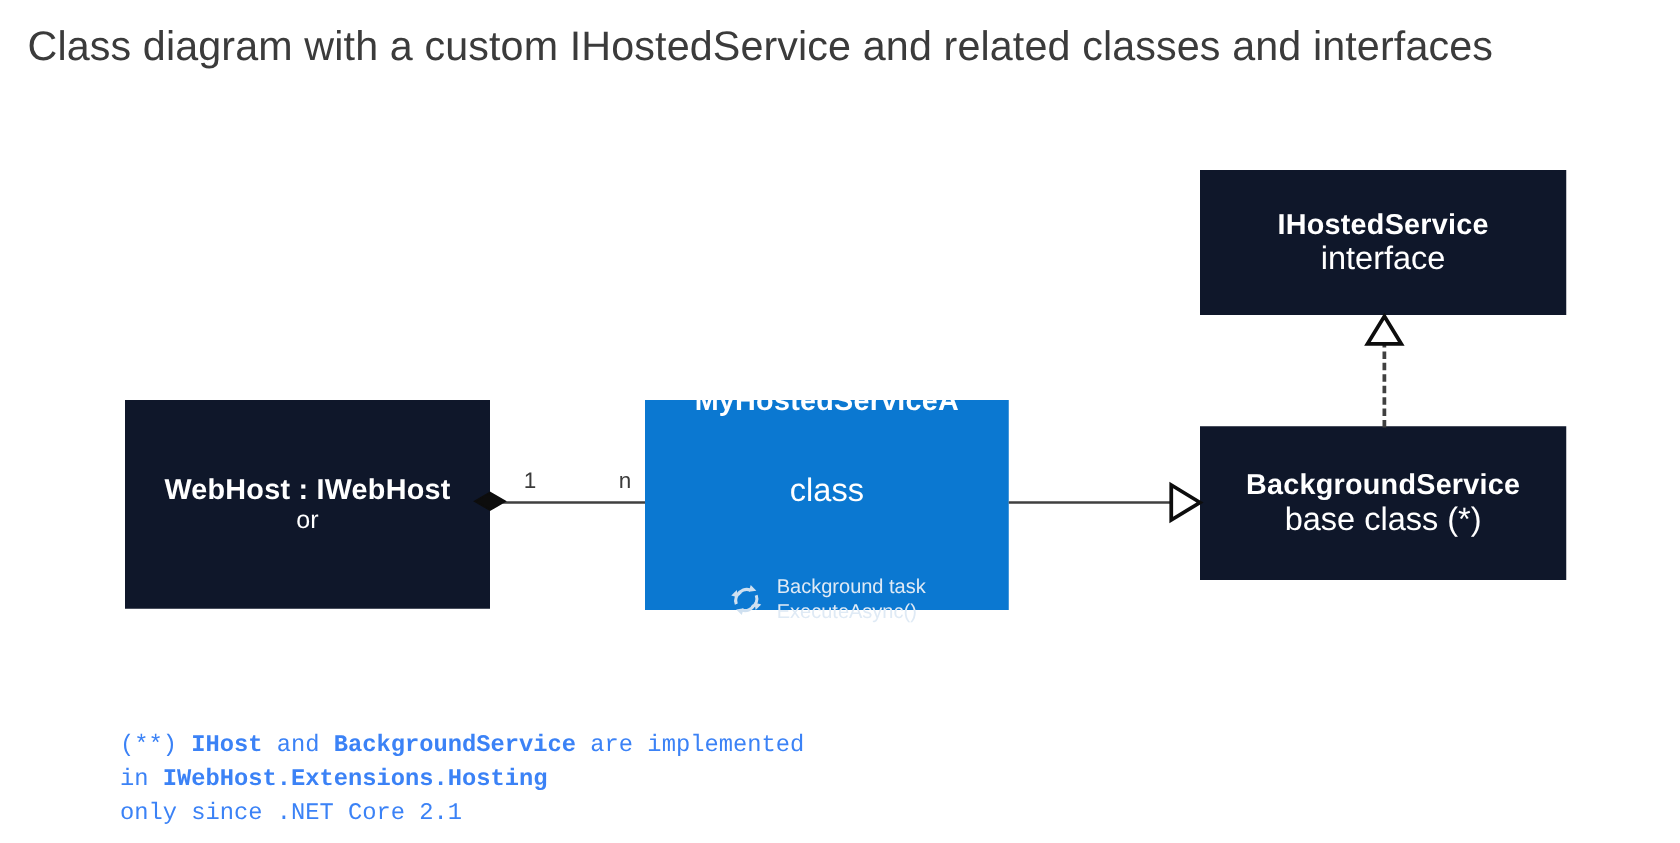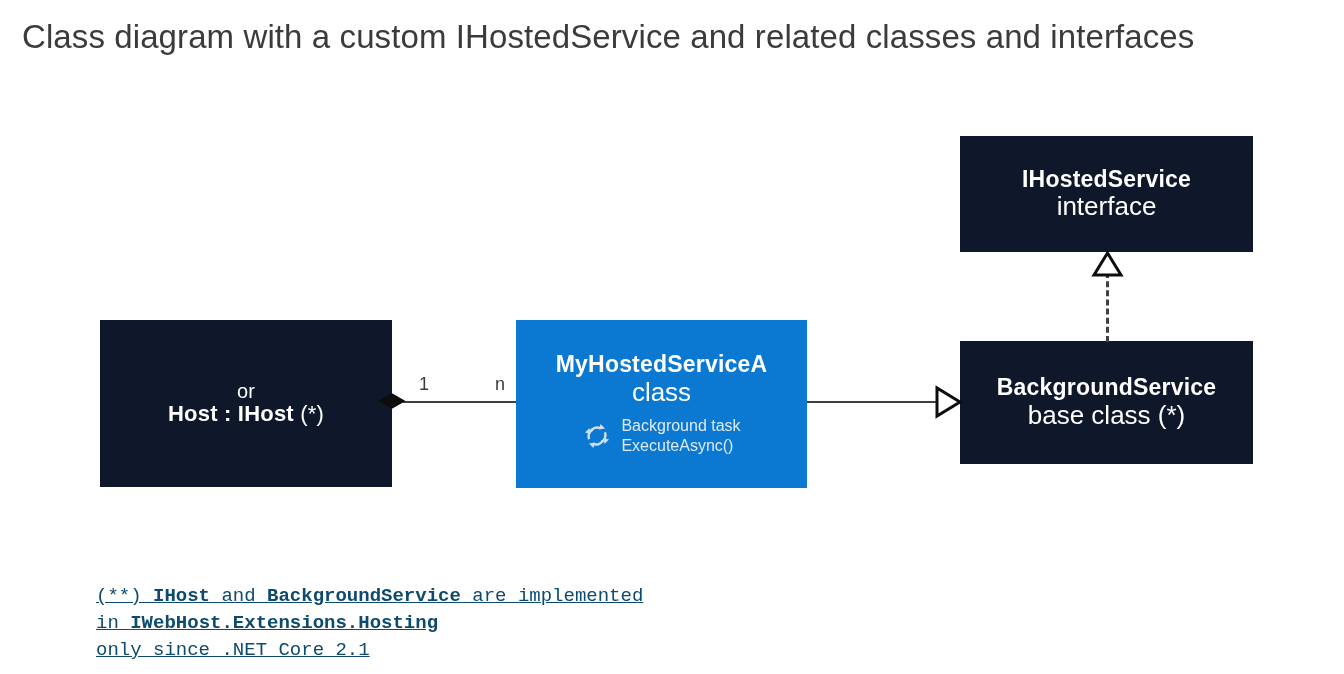--- a/index.html
+++ b/index.html
@@ -34,21 +34,21 @@
     box-sizing: border-box;
     display: flex;
     flex-direction: column;
     align-items: center;
     justify-content: center;
     text-align: center;
     color: #ffffff;
     line-height: 1.12;
   }
   .uml-box.gray  { background: #0f172a; }
-  .uml-box.blue  { background: #0b78d1; }
+  .uml-box.blue  { background: #0b78d1; gap: 44px; }
 
   .box-title {
     font-weight: bold;
     font-size: 23px;
     letter-spacing: 0.2px;
     white-space: nowrap;
   }
   .box-title.small { font-size: 22px; }
   .box-sub {
     font-weight: 400;
@@ -100,23 +100,22 @@
   }
 
   
   .footnote {
     position: absolute;
     left: 96px;
     top: 583px;
     font-family: "Liberation Mono", monospace;
     font-size: 19px;
     line-height: 1.42;
-    color: #0c4a6e;
+    color: #3b82f6;
     white-space: nowrap;
-    text-decoration: underline;
   }
   .footnote b { font-weight: bold; }
 </style>
 </head>
 <body>
 
 <div id="canvas">
 
   <div class="page-title">Class diagram with a custom IHostedService and related classes and interfaces</div>
 
@@ -124,24 +123,22 @@
     <div class="box-title">IHostedService</div>
     <div class="box-sub">interface</div>
   </div>
 
   <div class="uml-box gray" style="left:960px; top:341px; width:293px; height:123px;">
     <div class="box-title">BackgroundService</div>
     <div class="box-sub">base class (*)</div>
   </div>
 
   <div class="uml-box gray" style="left:100px; top:320px; width:292px; height:167px;">
+    <div class="box-title">WebHost : IWebHost</div>
     <div class="box-mid">or</div>
-    <div class="box-title small">
-      <span>Host : IHost</span><span class="thin">&nbsp;</span><span class="thin">(*)</span>
-    </div>
   </div>
 
   <div class="uml-box blue" style="left:516px; top:320px; width:291px; height:168px;">
     <div class="box-title">MyHostedServiceA</div>
     <div class="box-sub">class</div>
     <div class="member-row">
       <svg class="cycle-icon" viewBox="0 0 32 32">
         <g fill="none" stroke="#cfe0f0" stroke-width="2.6" stroke-linecap="butt">
           <path d="M9 11.5 C11 7.5, 15.5 6, 19.5 7.5"></path>
           <path d="M22.5 20.5 C20.5 24.5, 16 26, 12 24.5"></path>

